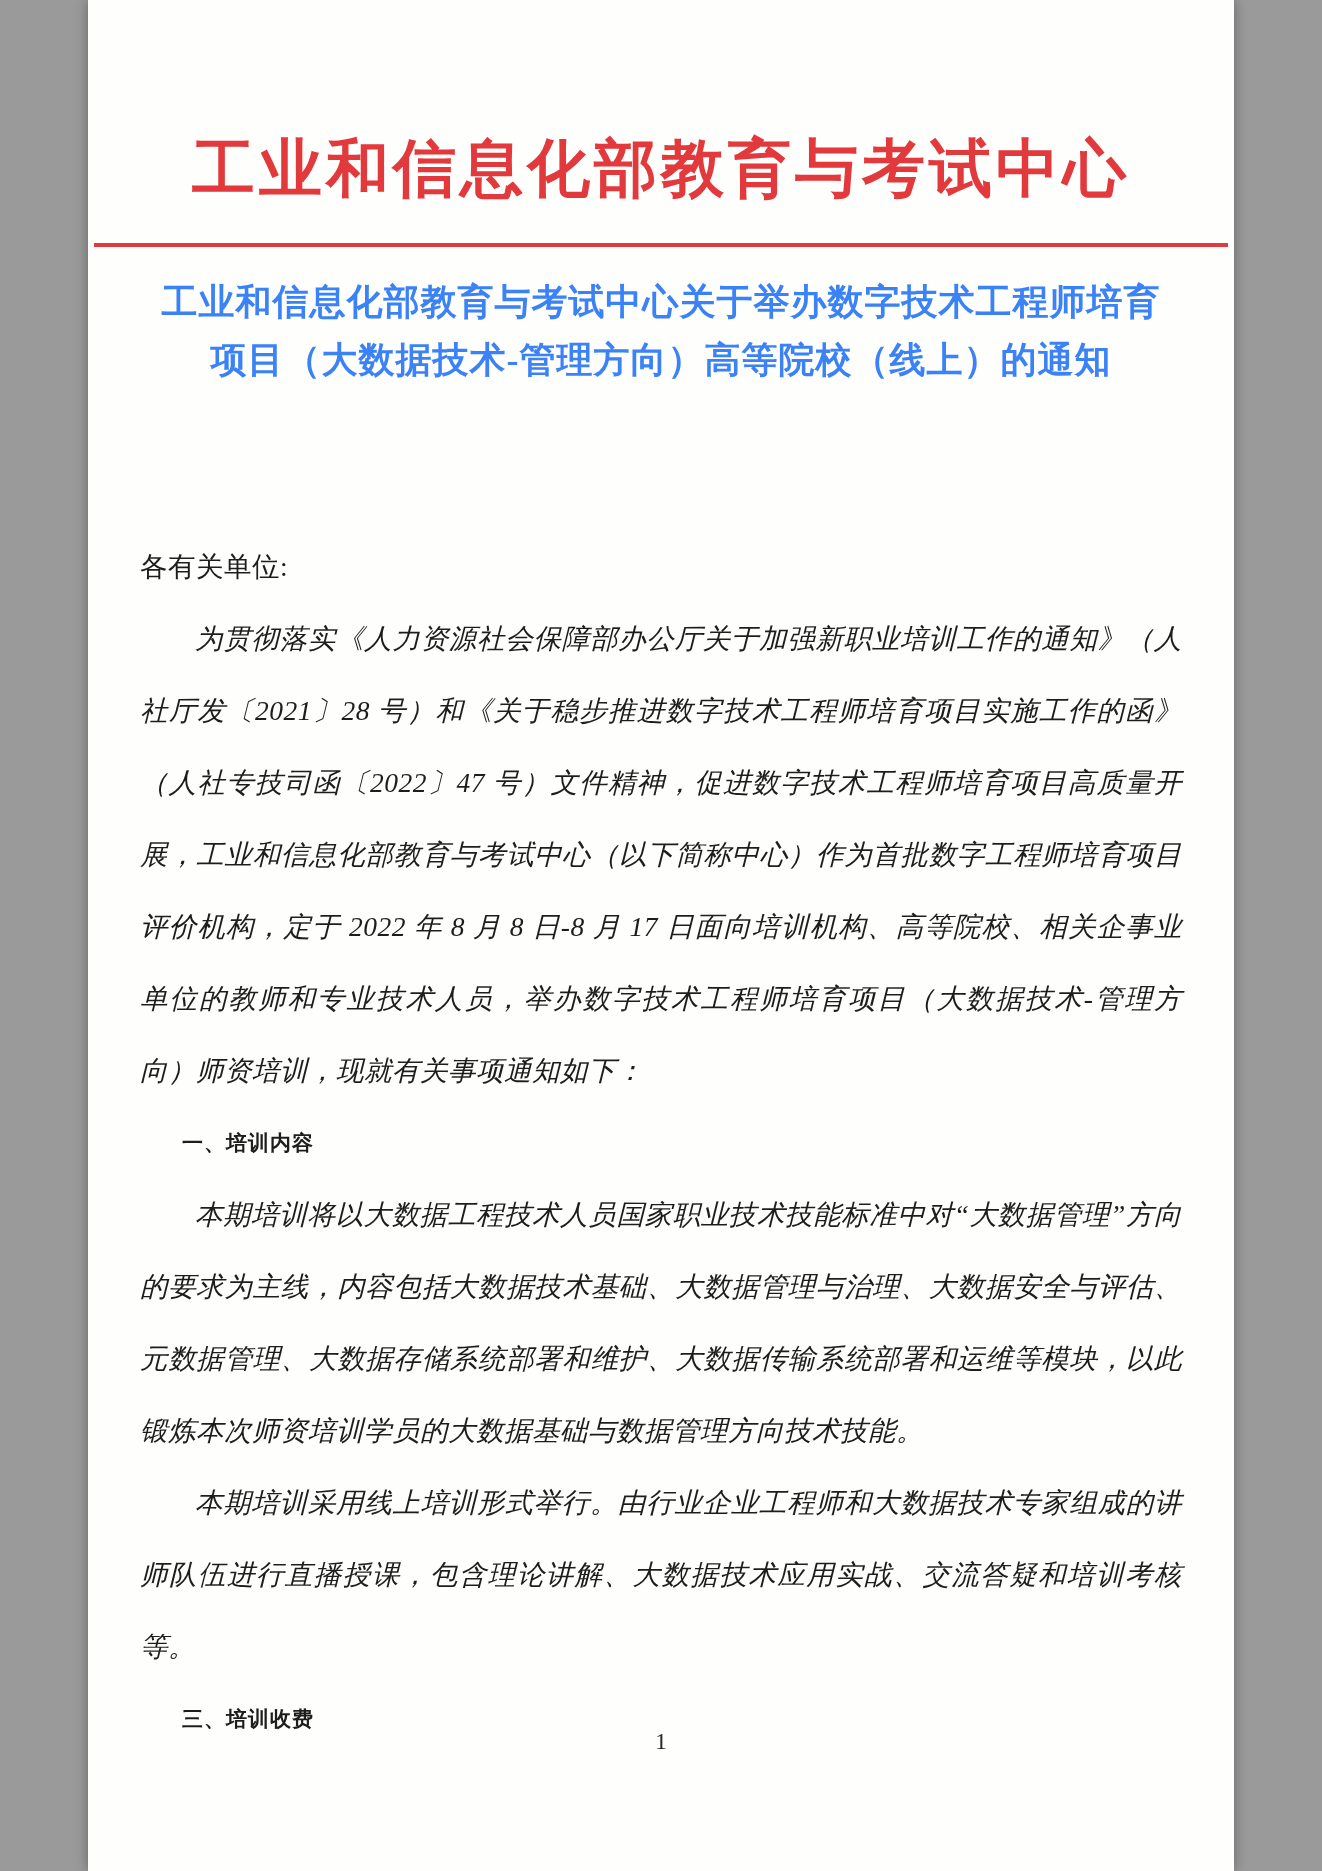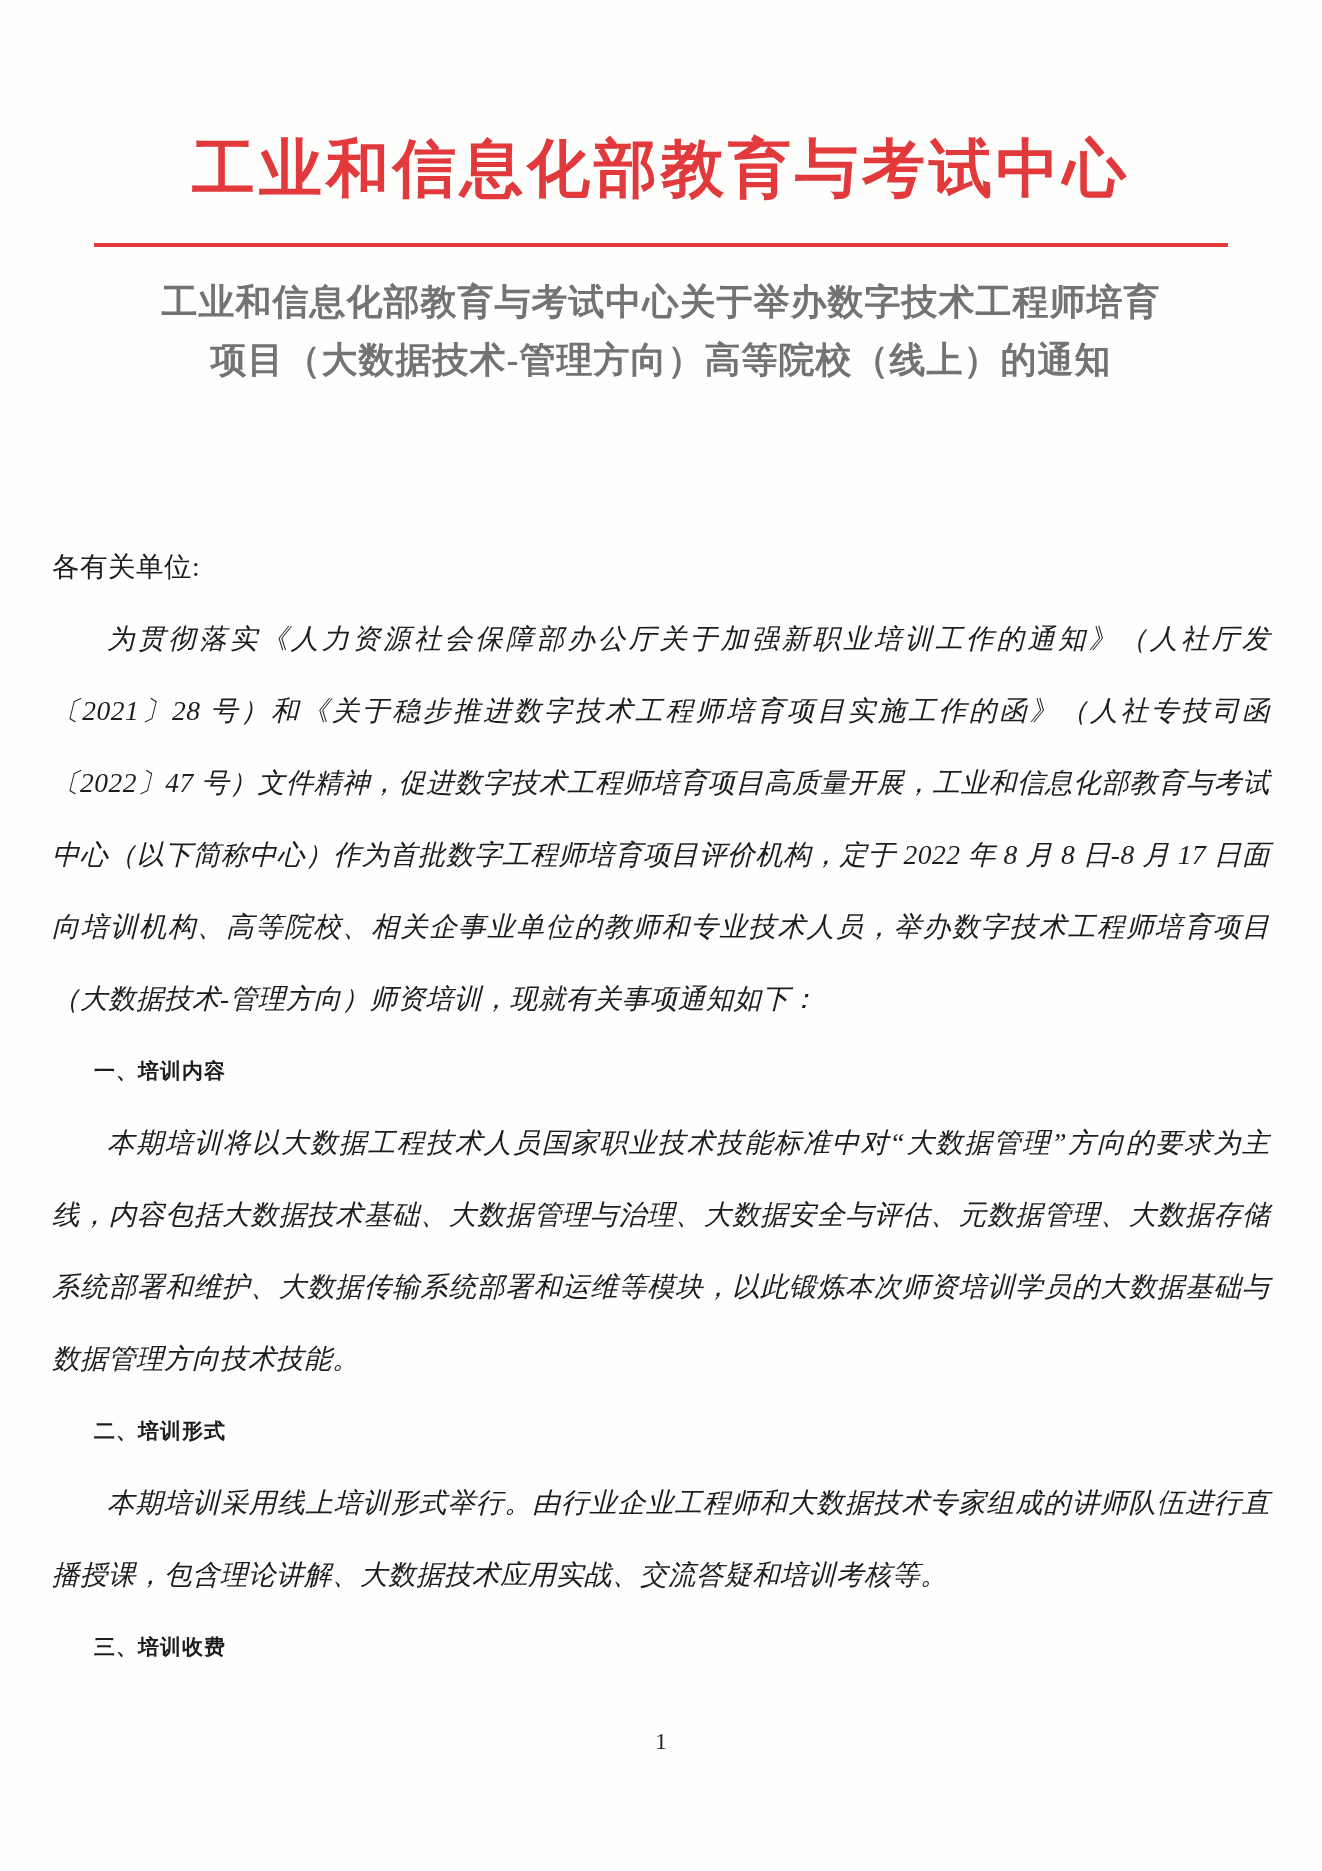--- a/index.html
+++ b/index.html
@@ -2,21 +2,21 @@
 <html lang="zh" style="--accent: #e23a3c;"><head>
 <meta charset="utf-8">
 <style>
   html, body {
     margin: 0;
     padding: 0;
     background: #9a9a9a;
   }
   .page {
     position: relative;
-    width: 1322px;
+    width: 1146px;
     height: 1871px;
     margin: 0 auto;
     background: #fefefd;
     box-shadow: 0 0 12px rgba(0,0,0,.35);
     overflow: hidden;
     color: #1d1d1d;
     font-family: "Liberation Serif", "DejaVu Serif", serif;
   }
   .letterhead {
     padding-top: 122px;
@@ -34,21 +34,21 @@
     height: 4px;
     margin: 26px auto 0 auto;
     background: var(--accent, #e23a3c);
   }
   .doc-title {
     margin-top: 26px;
     text-align: center;
     font-size: 36px;
     font-weight: bold;
     line-height: 58px;
-    color: #737373;
+    color: #3b82f6;
     letter-spacing: 1px;
   }
   .body-content {
     margin: 0 52px;
     font-size: 27.5px;
     line-height: 72px;
     text-align: justify;
     letter-spacing: 0.5px;
   }
   .salutation {
@@ -93,21 +93,20 @@
   </div>
 
   <div class="body-content">
     <div class="salutation">各有关单位:</div>
 
     <p class="para">为贯彻落实《人力资源社会保障部办公厅关于加强新职业培训工作的通知》（人社厅发〔2021〕28 号）和《关于稳步推进数字技术工程师培育项目实施工作的函》（人社专技司函〔2022〕47 号）文件精神，促进数字技术工程师培育项目高质量开展，工业和信息化部教育与考试中心（以下简称中心）作为首批数字工程师培育项目评价机构，定于 2022 年 8 月 8 日-8 月 17 日面向培训机构、高等院校、相关企事业单位的教师和专业技术人员，举办数字技术工程师培育项目（大数据技术-管理方向）师资培训，现就有关事项通知如下：</p>
 
     <h3 class="sec-heading">一、培训内容</h3>
     <p class="para">本期培训将以大数据工程技术人员国家职业技术技能标准中对“大数据管理”方向的要求为主线，内容包括大数据技术基础、大数据管理与治理、大数据安全与评估、元数据管理、大数据存储系统部署和维护、大数据传输系统部署和运维等模块，以此锻炼本次师资培训学员的大数据基础与数据管理方向技术技能。</p>
 
-    <h3 class="sec-heading">二、培训形式</h3>
     <p class="para">本期培训采用线上培训形式举行。由行业企业工程师和大数据技术专家组成的讲师队伍进行直播授课，包含理论讲解、大数据技术应用实战、交流答疑和培训考核等。</p>
 
     <h3 class="sec-heading">三、培训收费</h3>
   </div>
 
   <div class="page-number">1</div>
 
 </div>
 
 </body></html>

